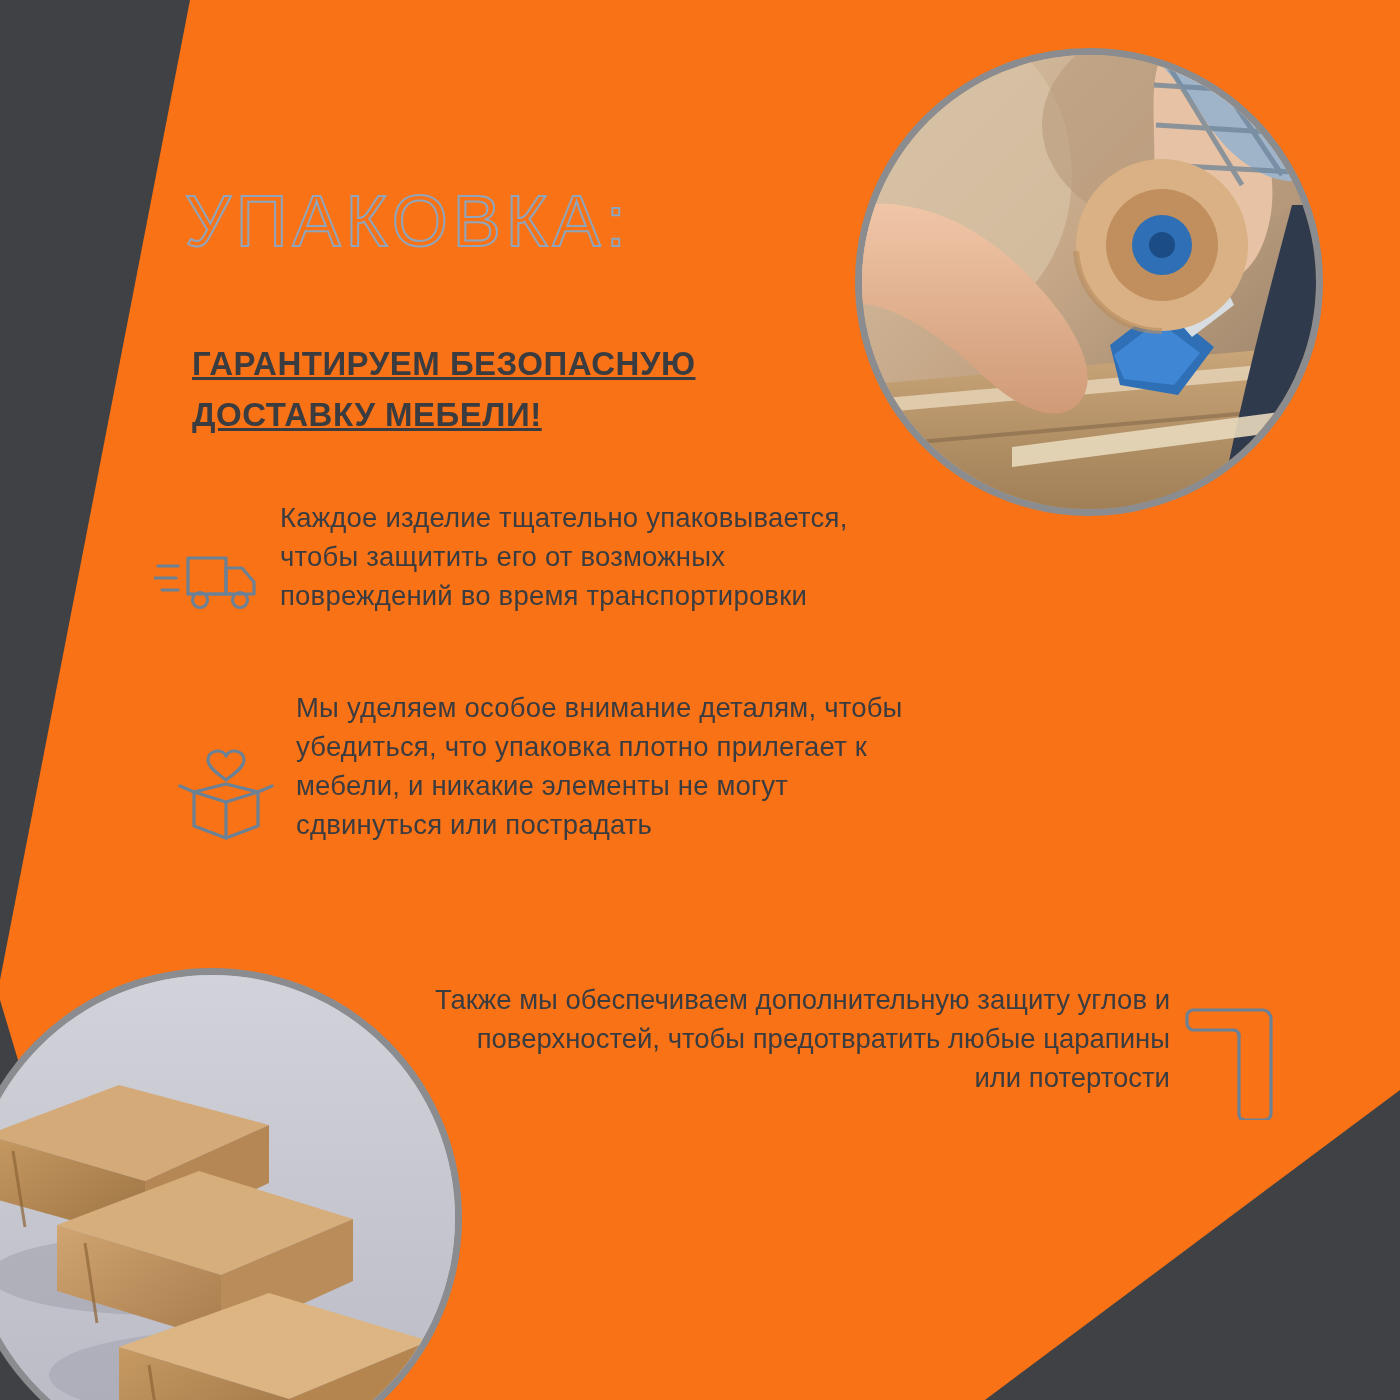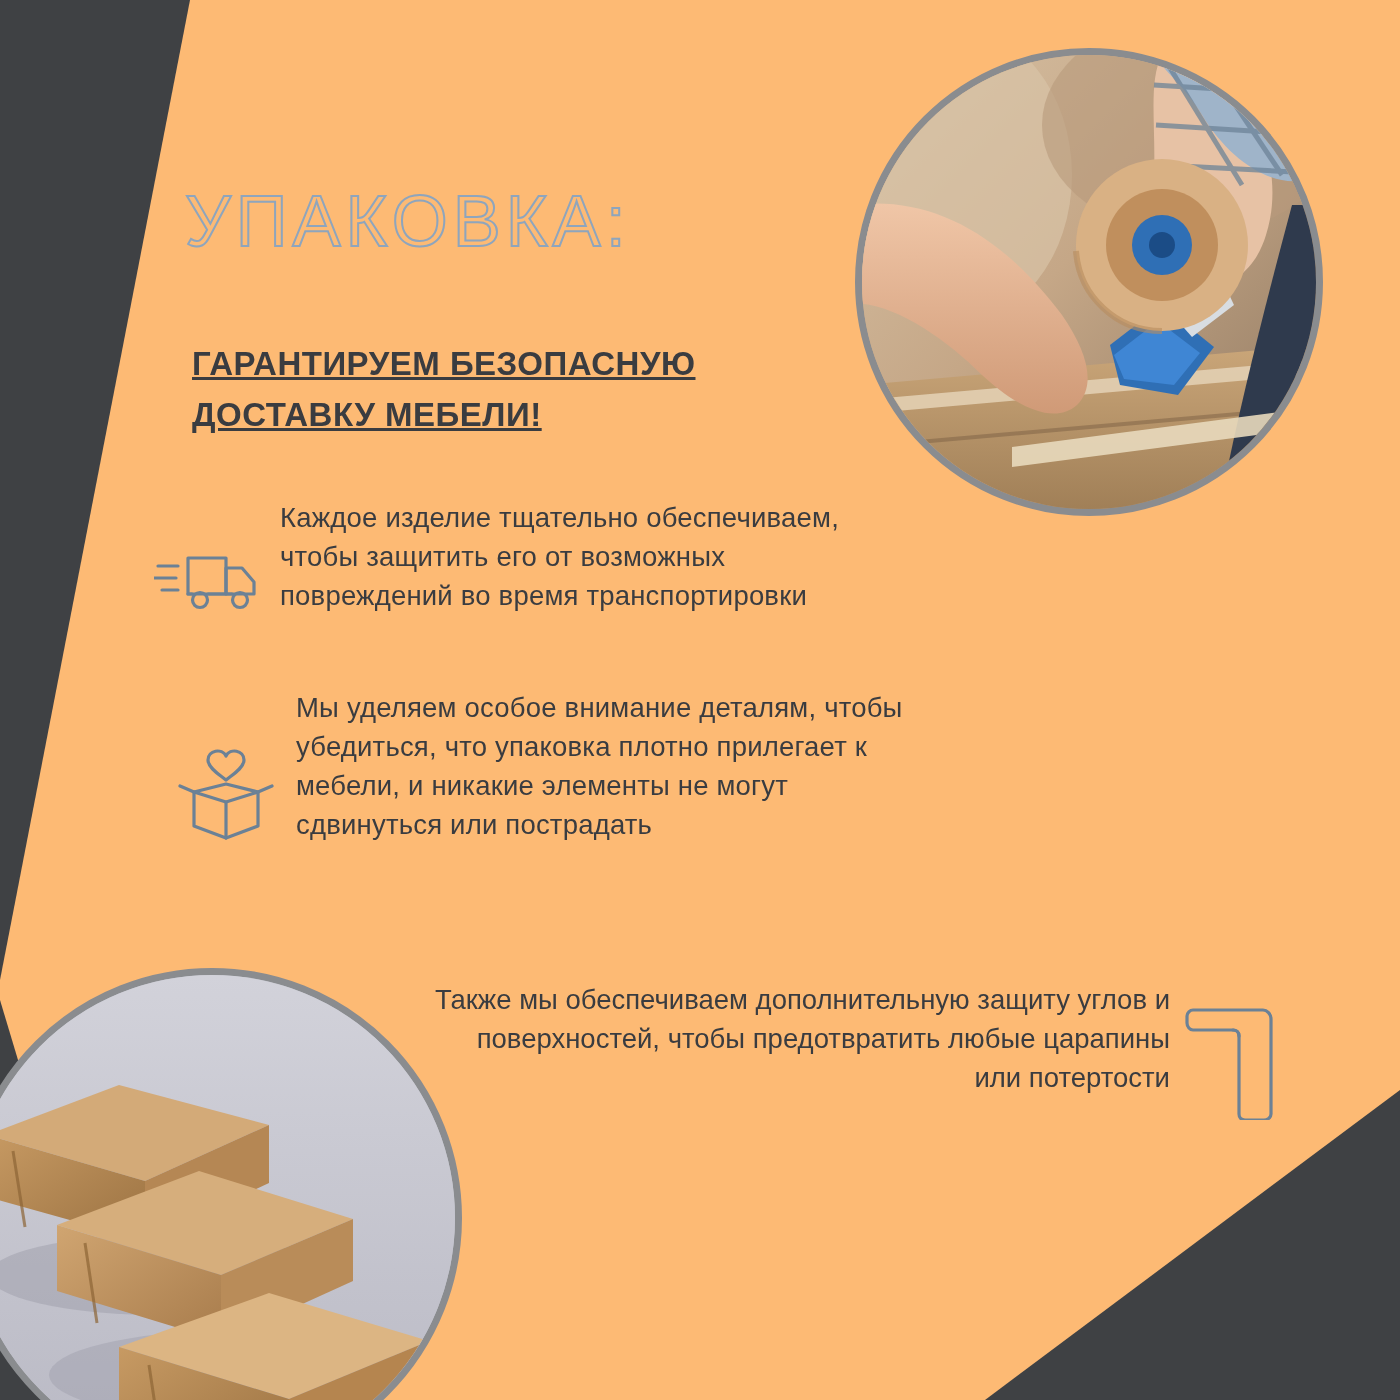--- a/index.html
+++ b/index.html
@@ -10,21 +10,21 @@
     overflow: hidden;
     background: #ffffff;
     font-family: "Liberation Sans", sans-serif;
     position: relative;
   }
 
   .poster {
     position: relative;
     width: 1400px;
     height: 1400px;
-    background: #fdba74;
+    background: #f97316;
     overflow: hidden;
   }
 
   
   .corner-top-left {
     position: absolute;
     top: 0; left: 0;
     width: 330px;
     height: 1000px;
     background: #3f4144;
@@ -166,21 +166,21 @@
     <div class="icon-wrap">
       <svg width="112" height="78" viewBox="0 0 112 78" fill="none" stroke="#6b8196" stroke-width="3.2" stroke-linecap="round" stroke-linejoin="round">
         <path d="M34 18h38v36H34z"></path>
         <path d="M72 28h16l12 14v12H72z"></path>
         <circle cx="46" cy="60" r="7.5"></circle>
         <circle cx="86" cy="60" r="7.5"></circle>
         <path d="M34 54h4M54 54h24"></path>
         <path d="M4 26h20M0 38h22M8 50h16"></path>
       </svg>
     </div>
-    <div class="feature-text">Каждое изделие тщательно обеспечиваем, чтобы защитить его от возможных повреждений во время транспортировки</div>
+    <div class="feature-text">Каждое изделие тщательно упаковывается, чтобы защитить его от возможных повреждений во время транспортировки</div>
   </div>
 
   <div class="feature" id="feature-2">
     <div class="icon-wrap">
       <svg width="112" height="106" viewBox="0 0 112 106" fill="none" stroke="#6b8196" stroke-width="3.2" stroke-linecap="round" stroke-linejoin="round">
         <path d="M56 16c-4-8-18-6-18 4 0 8 12 15 18 20 6-5 18-12 18-20 0-10-14-12-18-4z"></path>
         <path d="M24 52l32-8 32 8-32 10z"></path>
         <path d="M24 52v34l32 12V62"></path>
         <path d="M88 52v34l-32 12"></path>
         <path d="M10 46l14 6M102 46l-14 6"></path>

